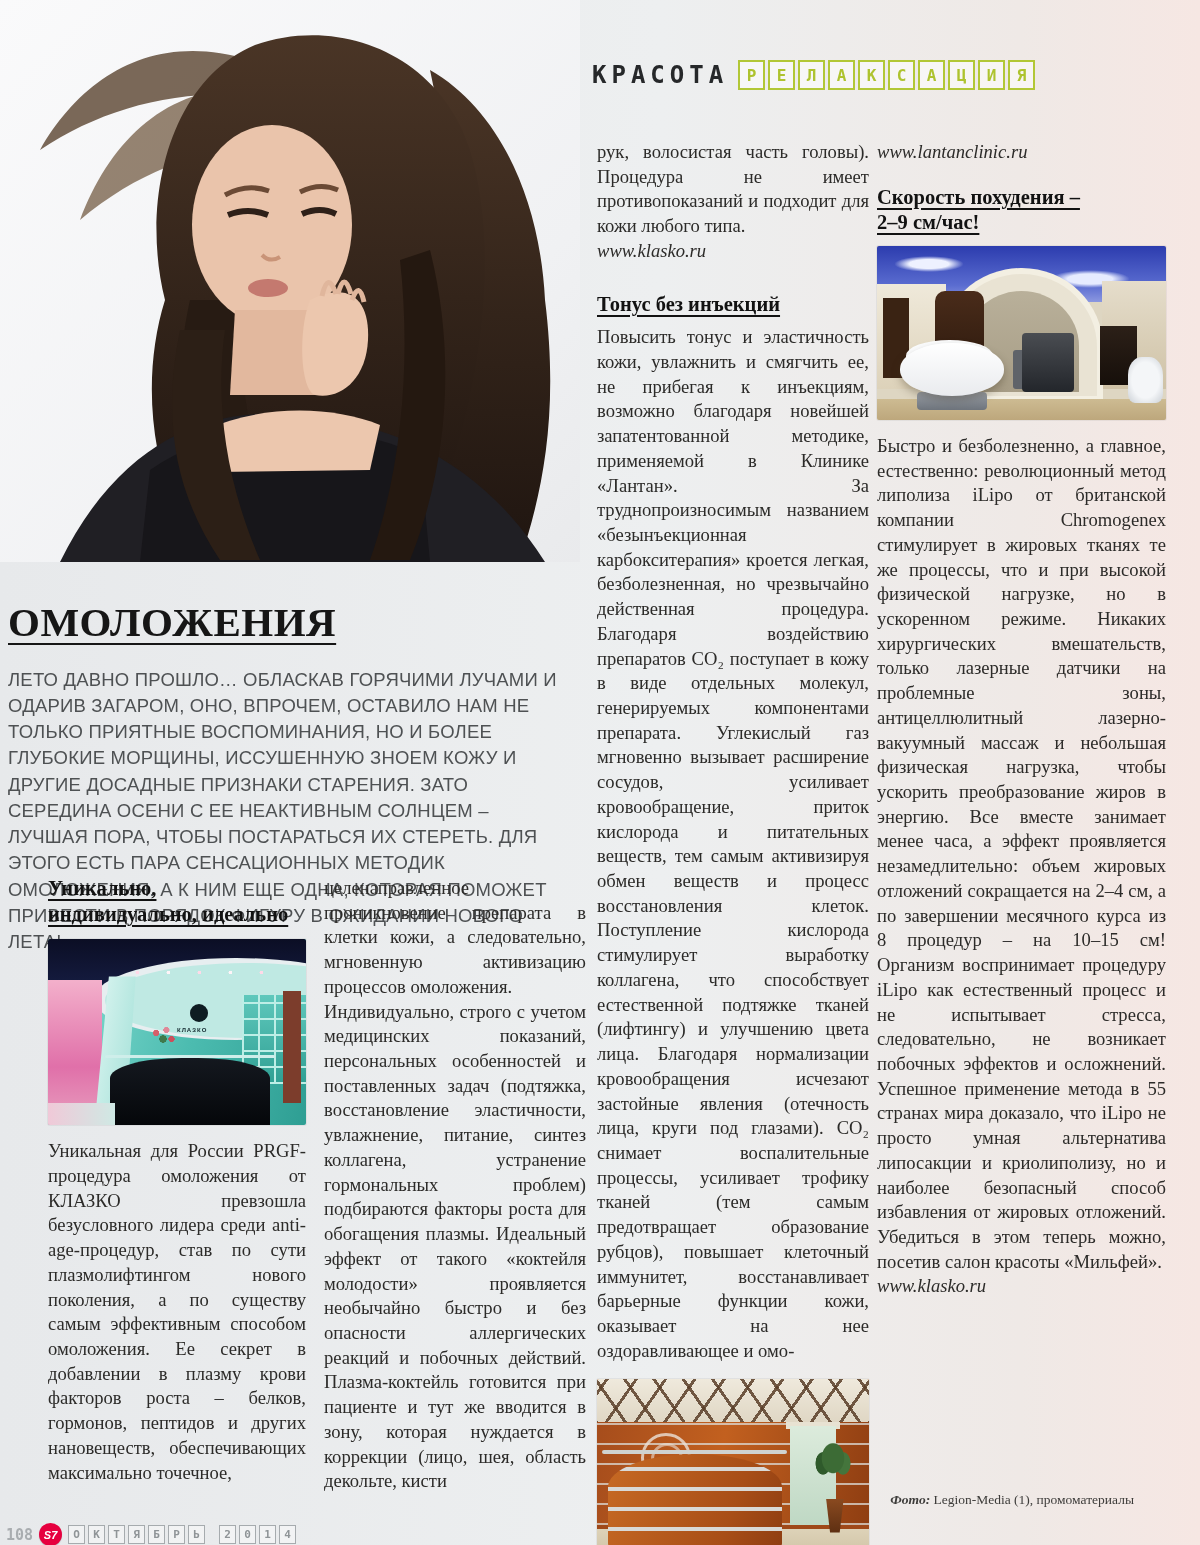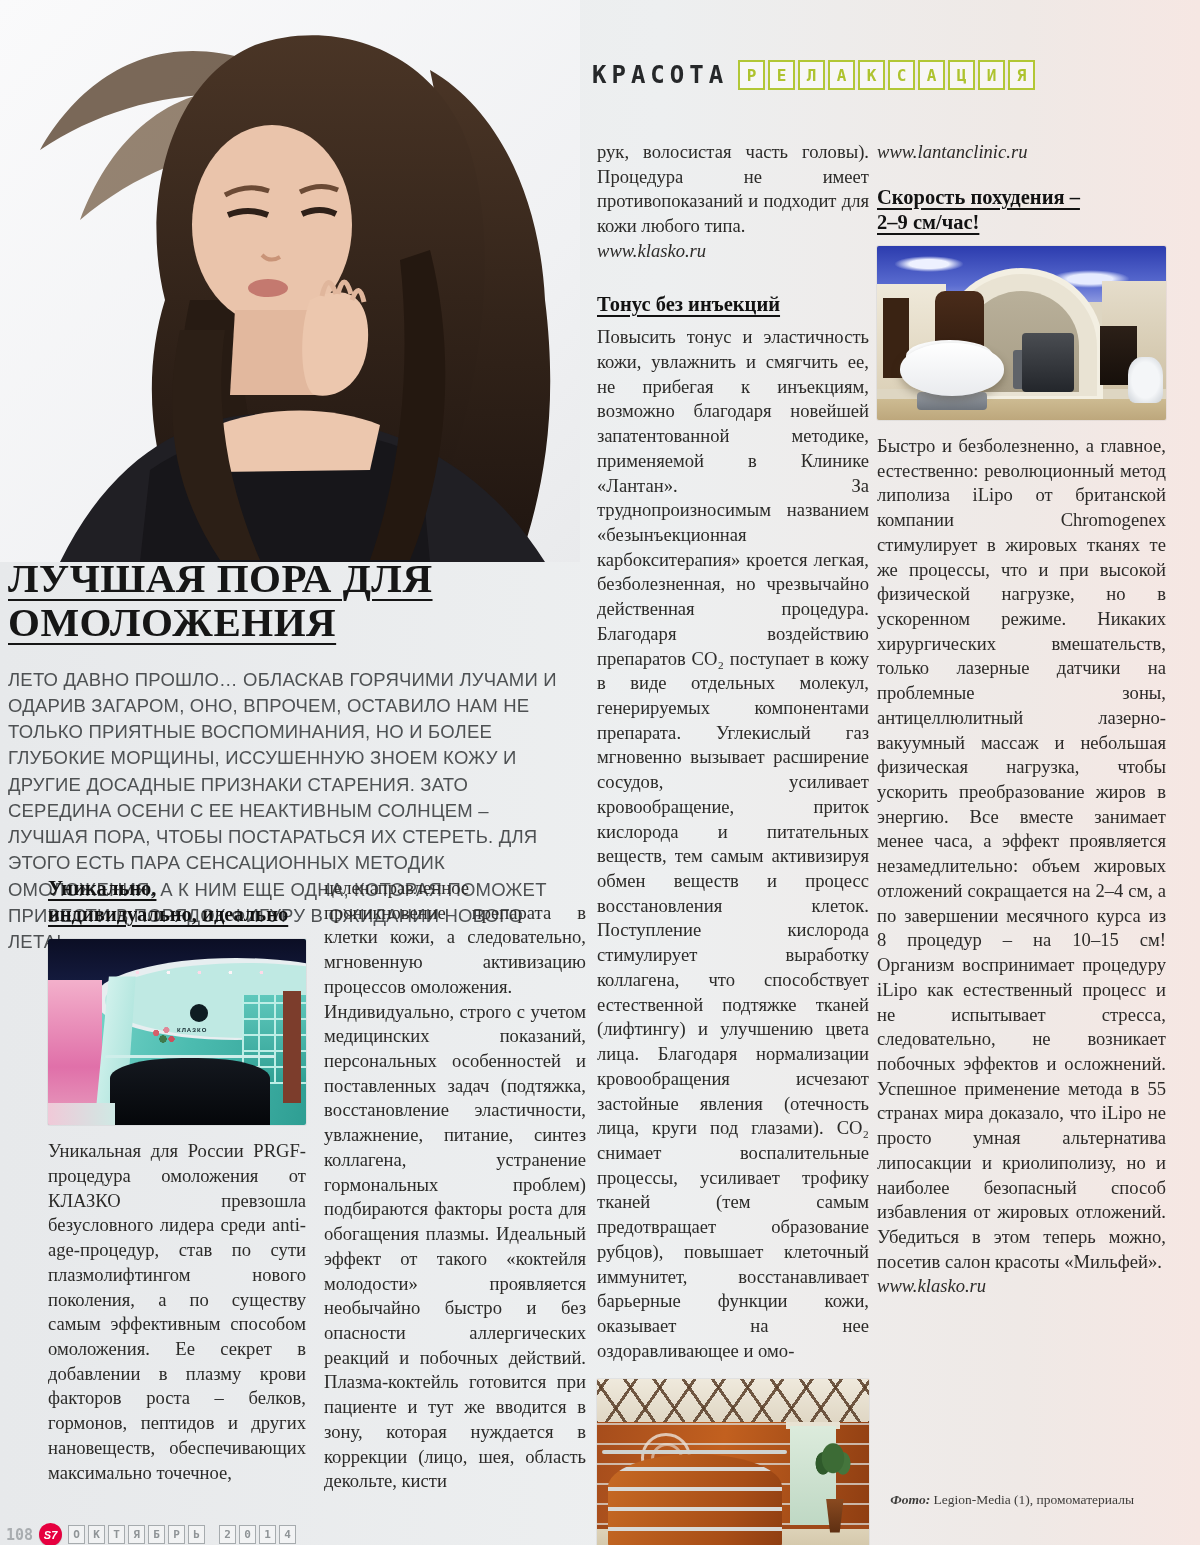--- a/index.html
+++ b/index.html
@@ -204,21 +204,21 @@
       <path d="M60 562 C120 440 210 405 300 415 C410 425 490 475 545 562 Z" fill="#201f24"></path>
       <path d="M150 470 C220 420 330 415 420 455 L430 562 L140 562 Z" fill="#17161a"></path>
       <path d="M205 430 C260 405 330 405 380 425 L370 470 L215 472 Z" fill="#ecc7ae"></path>
 
       <path d="M180 330 C160 430 180 500 220 560 L260 560 C225 480 215 400 225 330 Z" fill="#2c1f16"></path>
       <path d="M430 250 C455 350 450 460 410 560 L370 560 C405 460 410 350 400 260 Z" fill="#241810"></path>
     </svg>
   </div>
 
   <div class="title-block">
-    <h1 class="article-title"><span>ЛУЧШАЯ ПОРА ДЛЯ</span><br><span>ОМОЛОЖЕНИЯ</span></h1>
+    <h1 class="article-title"><br><span>ОМОЛОЖЕНИЯ</span></h1>
     <p class="intro">ЛЕТО ДАВНО ПРОШЛО… ОБЛАСКАВ ГОРЯЧИМИ ЛУЧАМИ И ОДАРИВ ЗАГАРОМ, ОНО, ВПРОЧЕМ, ОСТАВИЛО НАМ НЕ ТОЛЬКО ПРИЯТНЫЕ ВОСПОМИНАНИЯ, НО И БОЛЕЕ ГЛУБОКИЕ МОРЩИНЫ, ИССУШЕННУЮ ЗНОЕМ КОЖУ И ДРУГИЕ ДОСАДНЫЕ ПРИЗНАКИ СТАРЕНИЯ. ЗАТО СЕРЕДИНА ОСЕНИ С ЕЕ НЕАКТИВНЫМ СОЛНЦЕМ – ЛУЧШАЯ ПОРА, ЧТОБЫ ПОСТАРАТЬСЯ ИХ СТЕРЕТЬ. ДЛЯ ЭТОГО ЕСТЬ ПАРА СЕНСАЦИОННЫХ МЕТОДИК ОМОЛОЖЕНИЯ. А К НИМ ЕЩЕ ОДНА, КОТОРАЯ ПОМОЖЕТ ПРИВЕСТИ В ПОРЯДОК ФИГУРУ В ОЖИДАНИИ НОВОГО ЛЕТА!</p>
   </div>
 
   <div class="col col1">
     <h2 class="col-heading"><span>Уникально,</span><br><span>индивидуально, идеально</span></h2>
     <div class="photo photo-klazko">
       <div class="k-ceiling"></div>
       <div class="k-arc"></div>
       <div class="k-arc2"></div>
       <div class="k-lights"></div>

